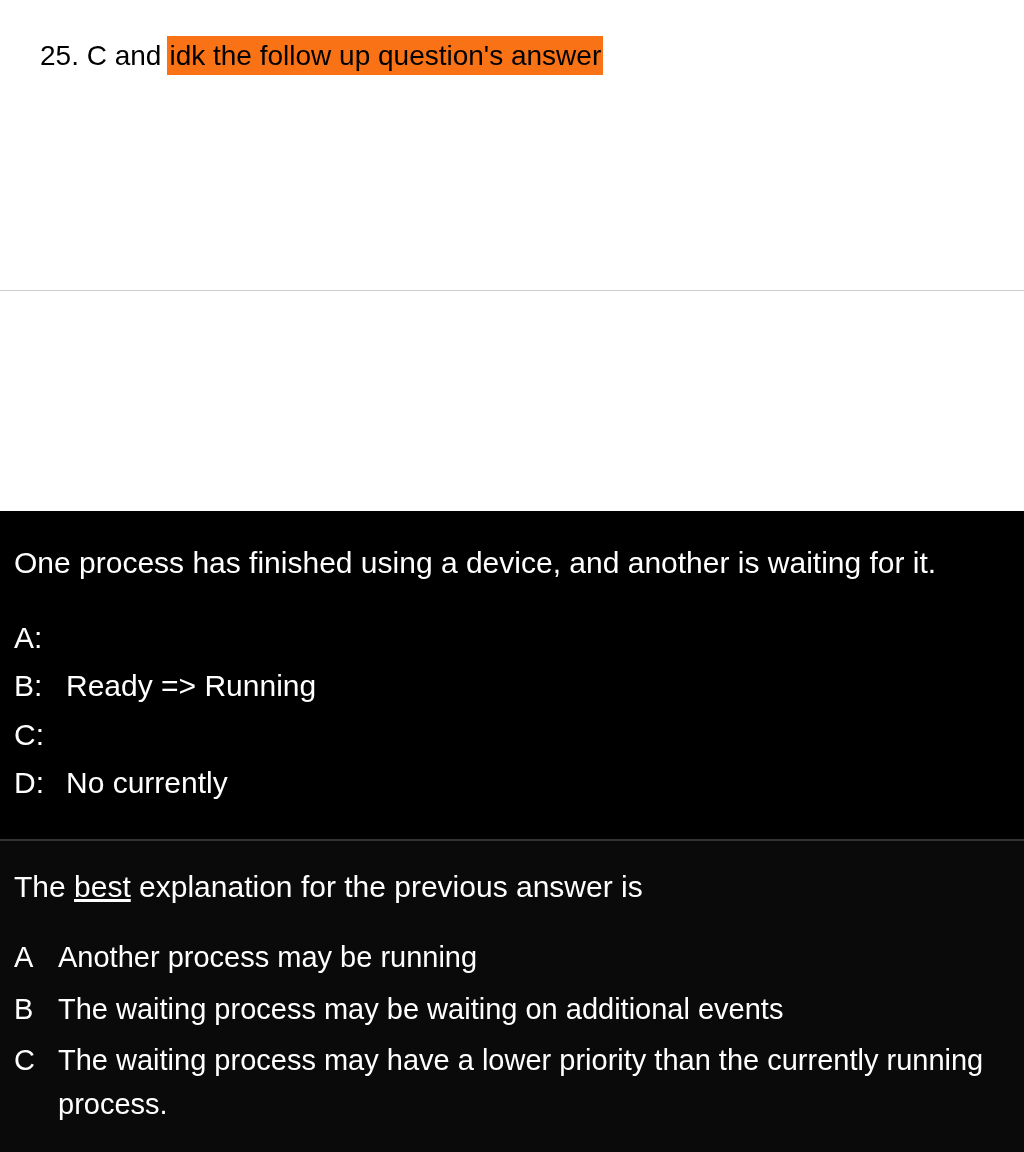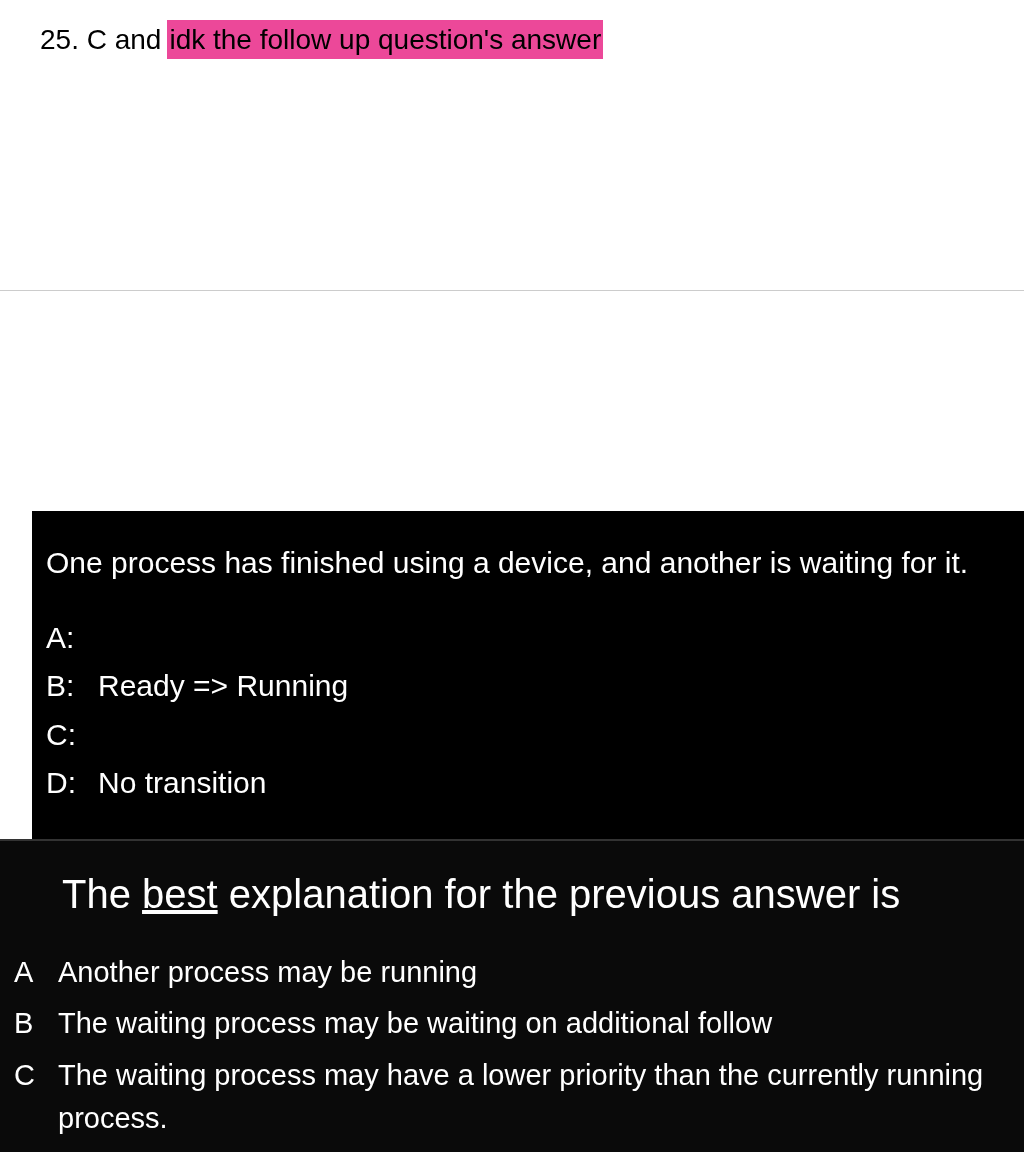--- a/index.html
+++ b/index.html
@@ -11,61 +11,60 @@
     body {
       width: 1024px;
       min-height: 1152px;
       background: #ffffff;
       font-family: Arial, sans-serif;
       font-size: 28px;
     }
 
     .top-section {
       background: #ffffff;
-      padding: 20px 40px 30px 40px;
+      padding: 36px 40px 30px 40px;
       min-height: 290px;
     }
 
     .question-number-line {
       display: flex;
       align-items: baseline;
       flex-wrap: wrap;
       gap: 6px;
       font-size: 28px;
       color: #000000;
       line-height: 1.4;
     }
 
     .question-number {
       font-size: 28px;
       color: #000000;
     }
 
     .highlighted-answer {
-      background-color: #ec4899;
+      background-color: #f97316;
       color: #000000;
       padding: 0 2px;
     }
 
     .divider {
       border: none;
       border-top: 1.5px solid #cccccc;
       margin: 0;
     }
 
     .white-gap {
       background: #ffffff;
       height: 220px;
     }
 
     .dark-question-section {
       background: #000000;
       color: #ffffff;
       padding: 30px 14px 30px 14px;
-      margin-left: 32px;
     }
 
     .main-question-text {
       font-size: 30px;
       line-height: 1.45;
       margin-bottom: 30px;
     }
 
     .main-question-text .underline {
       text-decoration: underline;
@@ -86,24 +85,23 @@
     }
 
     .dark-followup-section {
       background: #0a0a0a;
       color: #ffffff;
       padding: 24px 14px 20px 14px;
       border-top: 2px solid #333333;
     }
 
     .followup-question-text {
-      font-size: 40px;
+      font-size: 30px;
       line-height: 1.45;
       margin-bottom: 28px;
-      margin-left: 48px;
     }
 
     .followup-question-text .underline {
       text-decoration: underline;
     }
 
     .followup-option {
       display: flex;
       align-items: flex-start;
       gap: 16px;
@@ -145,34 +143,34 @@
   </div>
   <div class="answer-option">
     <span class="option-label">B:</span>
     <span>Ready =&gt; Running</span>
   </div>
   <div class="answer-option">
     <span class="option-label">C:</span>
   </div>
   <div class="answer-option">
     <span class="option-label">D:</span>
-    <span>No transition</span>
+    <span>No currently</span>
   </div>
 </div>
 
 <div class="dark-followup-section">
   <div class="followup-question-text">
     The <span class="underline">best</span> explanation for the previous answer is
   </div>
 
   <div class="followup-option">
     <span class="followup-label">A</span>
     <span class="followup-text">Another process may be running</span>
   </div>
   <div class="followup-option">
     <span class="followup-label">B</span>
-    <span class="followup-text">The waiting process may be waiting on additional follow</span>
+    <span class="followup-text">The waiting process may be waiting on additional events</span>
   </div>
   <div class="followup-option">
     <span class="followup-label">C</span>
     <span class="followup-text">The waiting process may have a lower priority than the currently running process.</span>
   </div>
 </div>
 
 </body></html>

